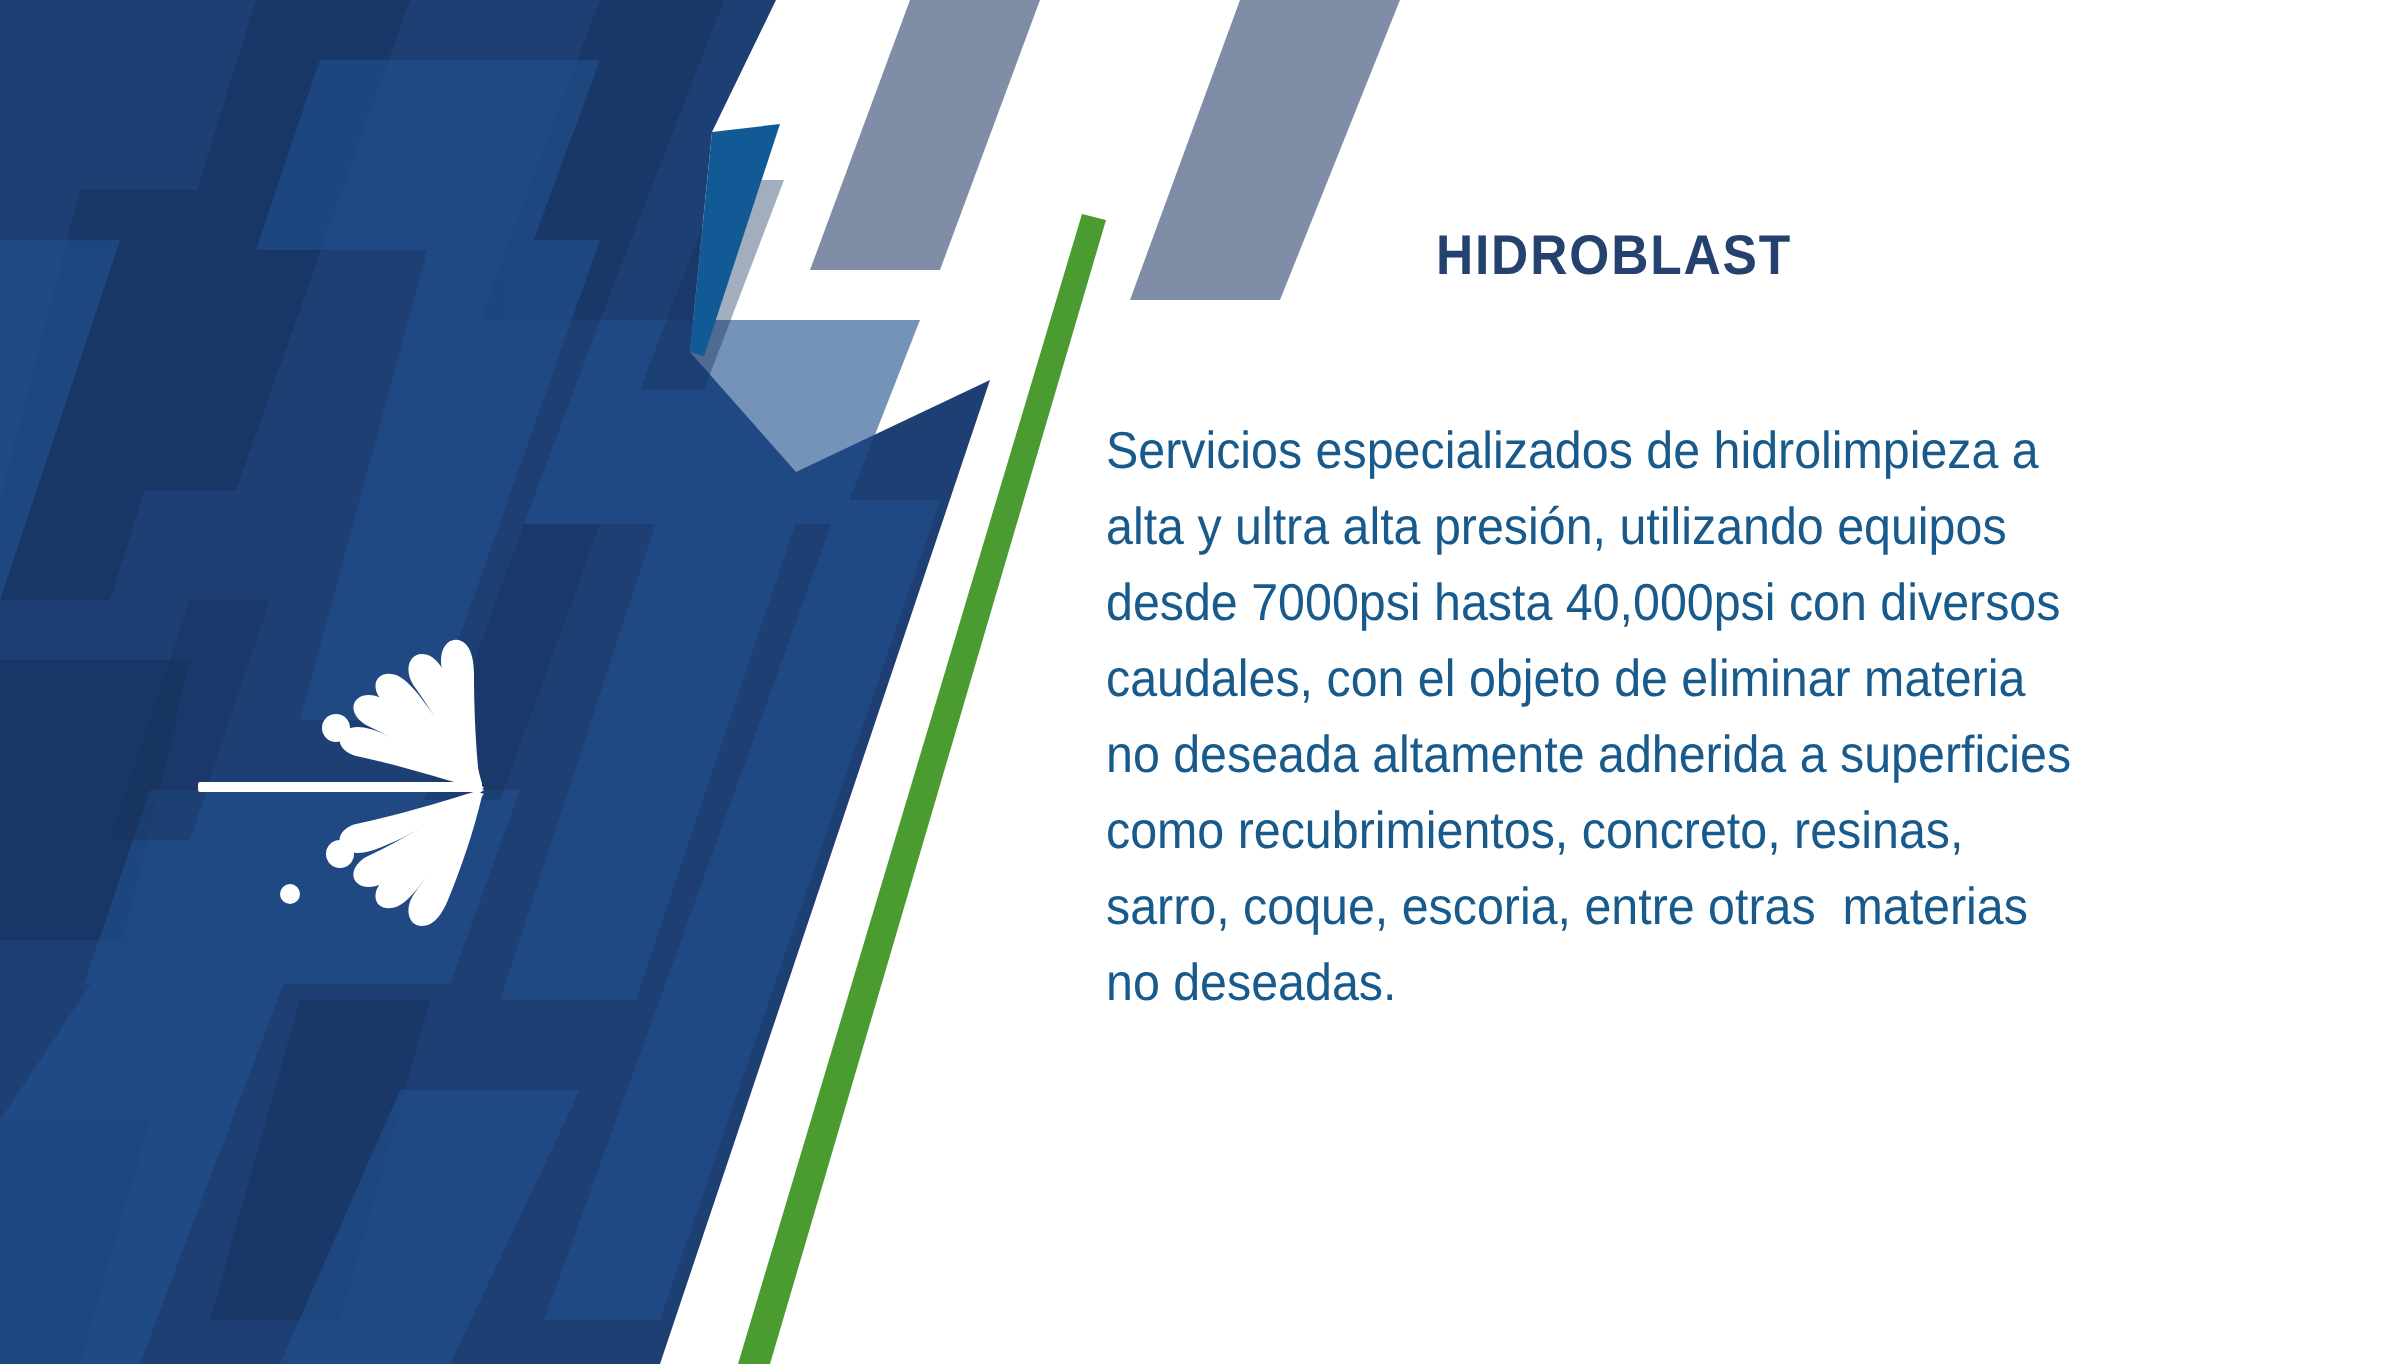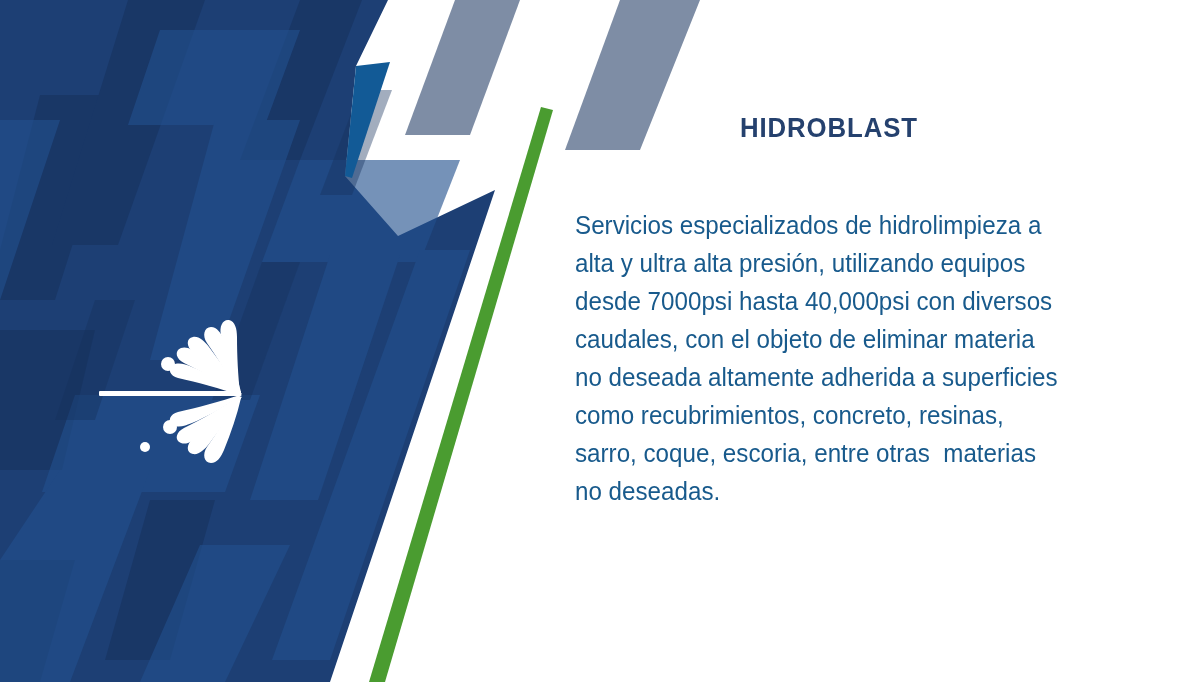--- a/index.html
+++ b/index.html
@@ -22,21 +22,21 @@
     display:block;
   }
   #logo-svg{
     position:absolute;
     left:85px;top:300px;
     width:200px;height:190px;
     display:block;
   }
   #content{
     position:absolute;
-    left:575px;top:112px;
+    left:553px;top:112px;
     width:540px;
   }
   #title{
     margin:0;
     font-family:"Liberation Sans", sans-serif;
     font-size:28px;
     font-weight:bold;
     letter-spacing:1.0px;
     color:#25416e;
     text-align:center;

